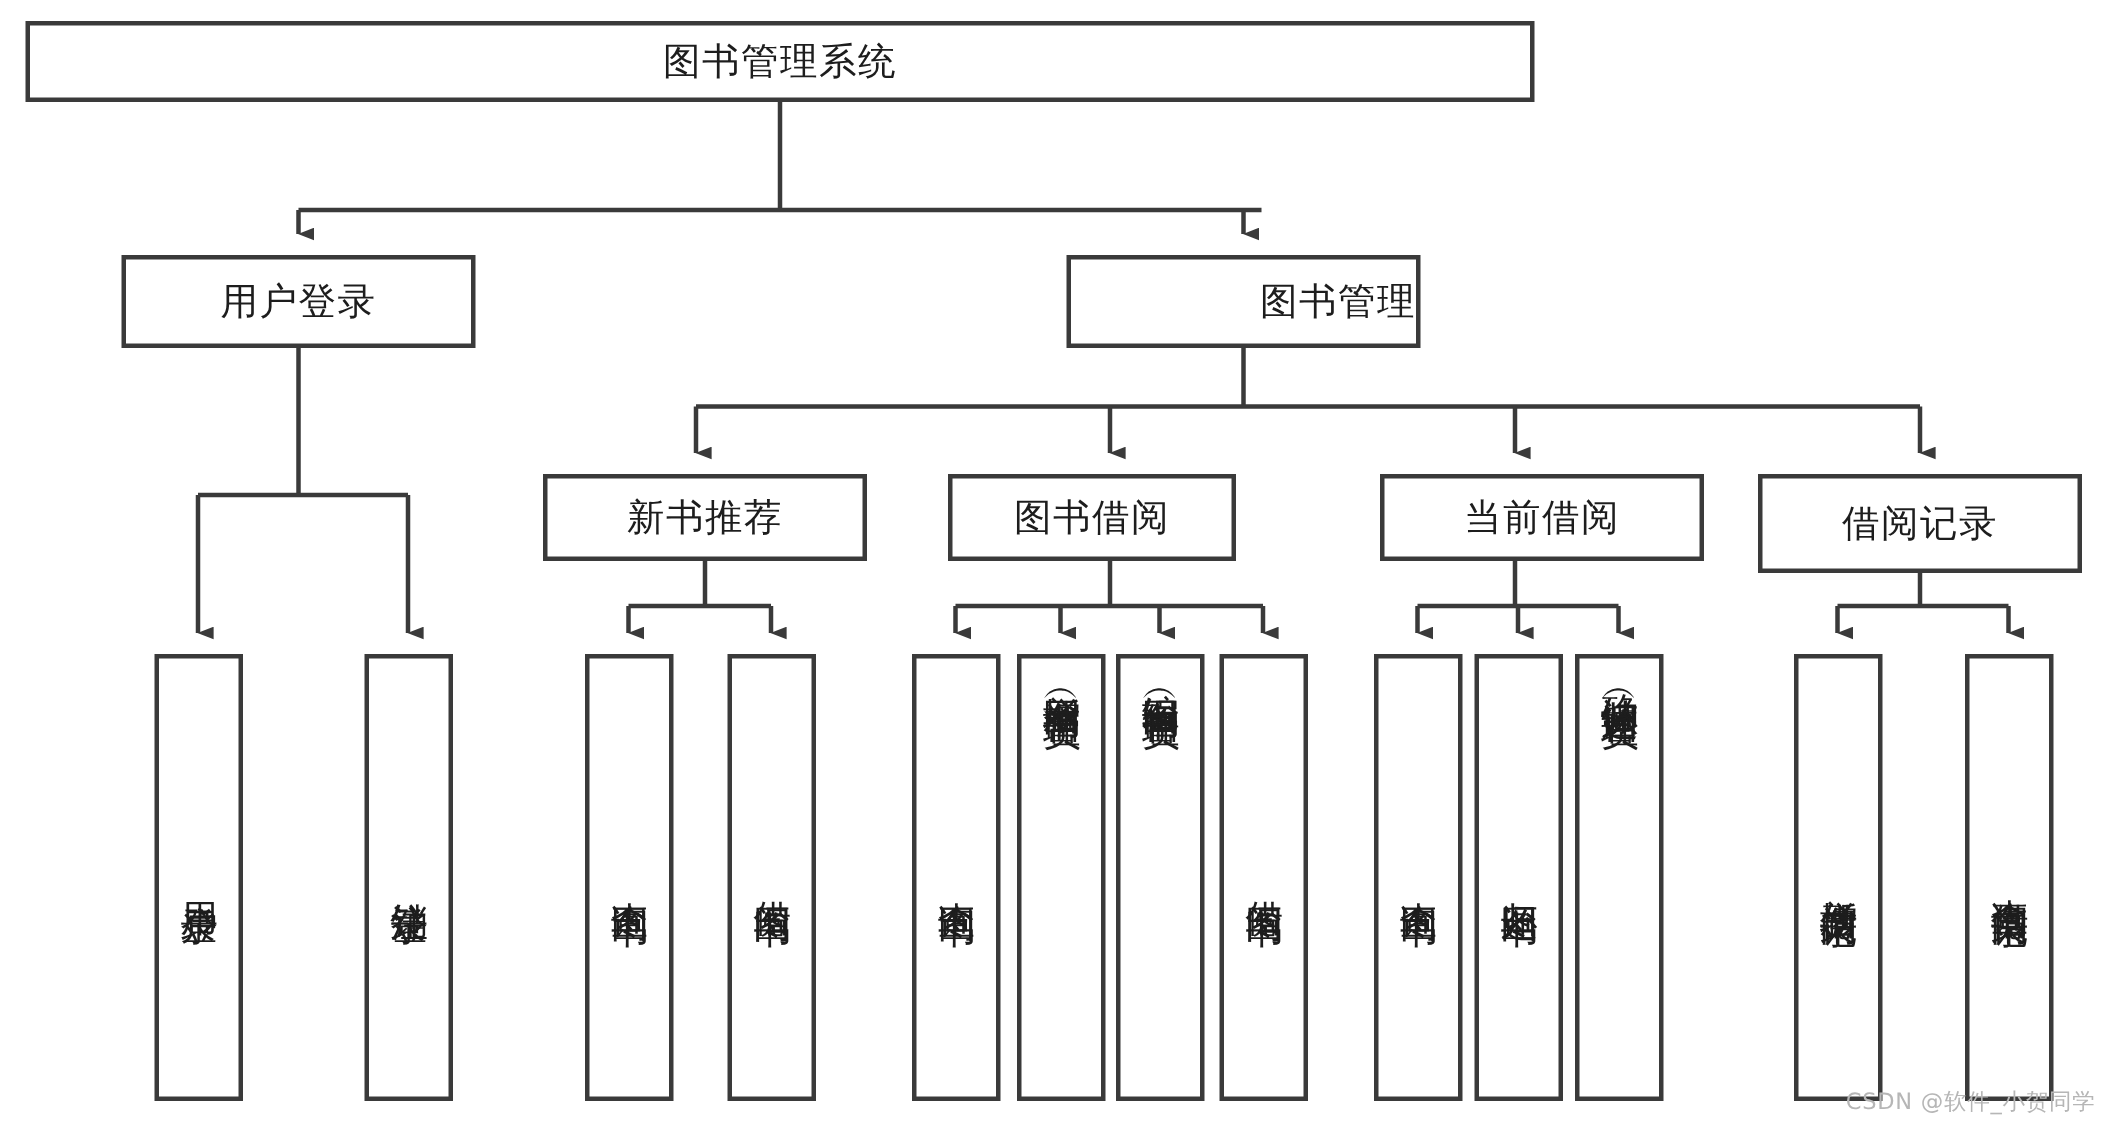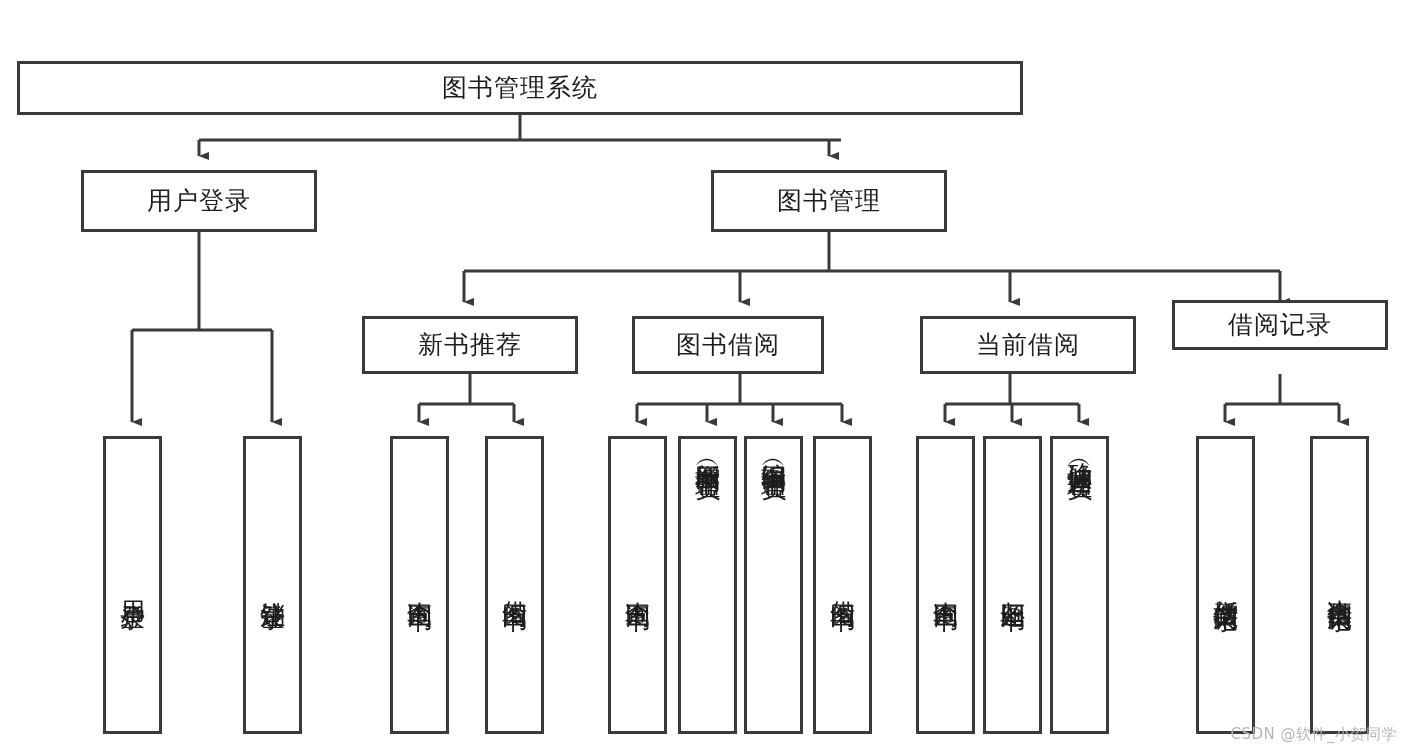--- a/index.html
+++ b/index.html
@@ -29,21 +29,21 @@
   .node {
     position: absolute;
     box-sizing: border-box;
     background: #ffffff;
     border: 2px solid #3a3a3a;
     display: flex;
     align-items: center;
     justify-content: center;
     overflow: hidden;
   }
-  .node.level-0 { border-width: 3px; margin-top: 47px; }
+  .node.level-0 { border-width: 3px; }
   .node.level-1 { border-width: 3px; }
   .node.level-2 { border-width: 3px; }
   .node.leaf    { border-width: 3px; }
 
   .node-label {
     color: #1d1d1d;
     font-size: 25px;
     line-height: 1.06;
     letter-spacing: 1px;
     white-space: nowrap;
@@ -129,34 +129,34 @@
     </g>
   </svg>
 
   <div class="node level-0" id="node-root" style="left: 17px; top: 14px; width: 1006px; height: 54px;">
     <span class="node-label">图书管理系统</span>
   </div>
 
   <div class="node level-1" id="node-l1-0" style="left: 81px; top: 170px; width: 236px; height: 62px;">
     <span class="node-label">用户登录</span>
   </div>
-  <div class="node level-1" id="node-l1-1" style="left: 711px; top: 170px; width: 236px; height: 62px;">
+  <div class="node level-1" id="node-l1-1" style="left: 711px; top: 170px; width: 236px; height: 62px; justify-content: flex-end;">
     <span class="node-label">图书管理</span>
   </div>
 
   <div class="node level-2" id="node-l2-0" style="left: 362px; top: 316px; width: 216px; height: 58px;">
     <span class="node-label">新书推荐</span>
   </div>
   <div class="node level-2" id="node-l2-1" style="left: 632px; top: 316px; width: 192px; height: 58px;">
     <span class="node-label">图书借阅</span>
   </div>
   <div class="node level-2" id="node-l2-2" style="left: 920px; top: 316px; width: 216px; height: 58px;">
     <span class="node-label">当前借阅</span>
   </div>
-  <div class="node level-2" id="node-l2-3" style="left: 1172px; top: 300px; width: 216px; height: 50px;">
+  <div class="node level-2" id="node-l2-3" style="left: 1172px; top: 316px; width: 216px; height: 66px;">
     <span class="node-label">借阅记录</span>
   </div>
 
   <div class="node leaf align-mid" id="node-leaf-0" style="left: 103px; top: 436px; width: 59px; height: 298px;">
     <span class="node-label">用户登录</span>
   </div>
   <div class="node leaf align-mid" id="node-leaf-1" style="left: 243px; top: 436px; width: 59px; height: 298px;">
     <span class="node-label">注销登录</span>
   </div>
   <div class="node leaf align-mid" id="node-leaf-2" style="left: 390px; top: 436px; width: 59px; height: 298px;">

